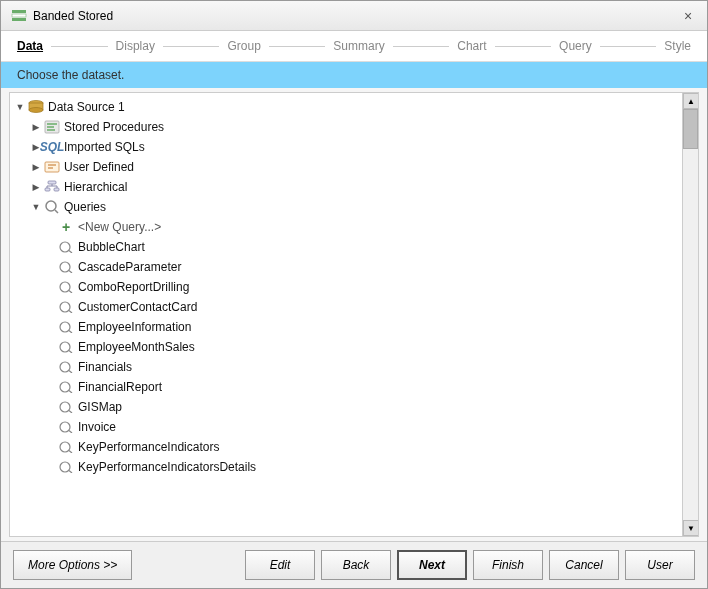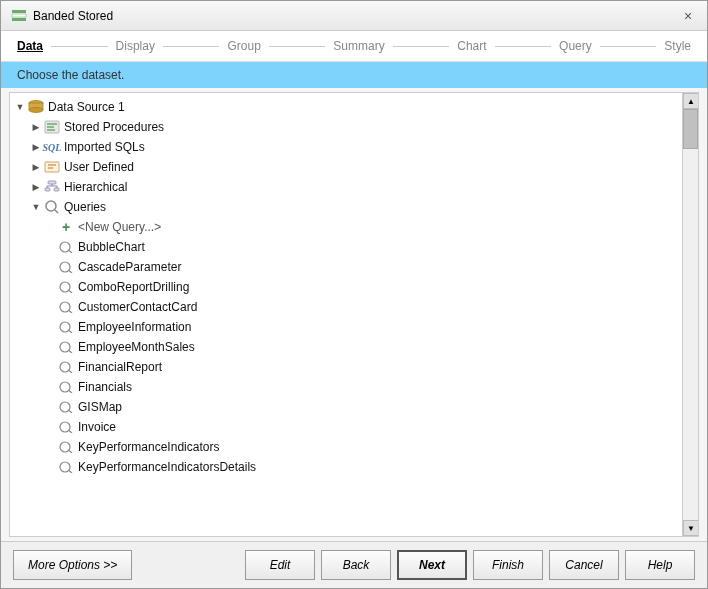--- a/index.html
+++ b/index.html
@@ -218,21 +218,21 @@
       height: 30px;
       display: inline-flex;
       align-items: center;
       justify-content: center;
       font-style: italic;
     }
     .btn.primary {
       border: 2px solid #555;
       font-weight: 600;
     }
-    .sql-icon { color: #4a7aaa; font-size: 10px; font-style: italic; font-weight: bold; font-family: Liberation Serif, serif; }
+    .sql-icon { color: #4a7aaa; font-size: 12px; font-style: italic; font-weight: bold; }
     .plus-icon { color: #4a8d4a; font-size: 14px; font-weight: bold; }
   </style>
 </head>
 <body>
 
 <div class="window">
 
   <div class="title-bar">
     <div class="title-bar-left">
 
@@ -430,32 +430,32 @@
       </div>
 
       <div class="tree-item level-2">
         <span class="expand-placeholder"></span>
         <span class="node-icon">
           <svg width="14" height="12" viewBox="0 0 14 12">
             <circle cx="6" cy="6" r="5" fill="none" stroke="#888" stroke-width="1.2"></circle>
             <line x1="10" y1="9.5" x2="13" y2="12" stroke="#888" stroke-width="1.2"></line>
           </svg>
         </span>
+        <span class="node-label">Financials</span>
+      </div>
+
+      <div class="tree-item level-2">
+        <span class="expand-placeholder"></span>
+        <span class="node-icon">
+          <svg width="14" height="12" viewBox="0 0 14 12">
+            <circle cx="6" cy="6" r="5" fill="none" stroke="#888" stroke-width="1.2"></circle>
+            <line x1="10" y1="9.5" x2="13" y2="12" stroke="#888" stroke-width="1.2"></line>
+          </svg>
+        </span>
         <span class="node-label">FinancialReport</span>
-      </div>
-
-      <div class="tree-item level-2">
-        <span class="expand-placeholder"></span>
-        <span class="node-icon">
-          <svg width="14" height="12" viewBox="0 0 14 12">
-            <circle cx="6" cy="6" r="5" fill="none" stroke="#888" stroke-width="1.2"></circle>
-            <line x1="10" y1="9.5" x2="13" y2="12" stroke="#888" stroke-width="1.2"></line>
-          </svg>
-        </span>
-        <span class="node-label">Financials</span>
       </div>
 
       <div class="tree-item level-2">
         <span class="expand-placeholder"></span>
         <span class="node-icon">
           <svg width="14" height="12" viewBox="0 0 14 12">
             <circle cx="6" cy="6" r="5" fill="none" stroke="#888" stroke-width="1.2"></circle>
             <line x1="10" y1="9.5" x2="13" y2="12" stroke="#888" stroke-width="1.2"></line>
           </svg>
         </span>
@@ -509,16 +509,16 @@
   <div class="footer">
     <div class="footer-left">
       <button class="btn">More Options &gt;&gt;</button>
     </div>
     <div class="footer-right">
       <button class="btn">Edit</button>
       <button class="btn">Back</button>
       <button class="btn primary">Next</button>
       <button class="btn">Finish</button>
       <button class="btn">Cancel</button>
-      <button class="btn">Help</button>
+      <button class="btn">User</button>
     </div>
   </div>
 </div>
 
 </body></html>

